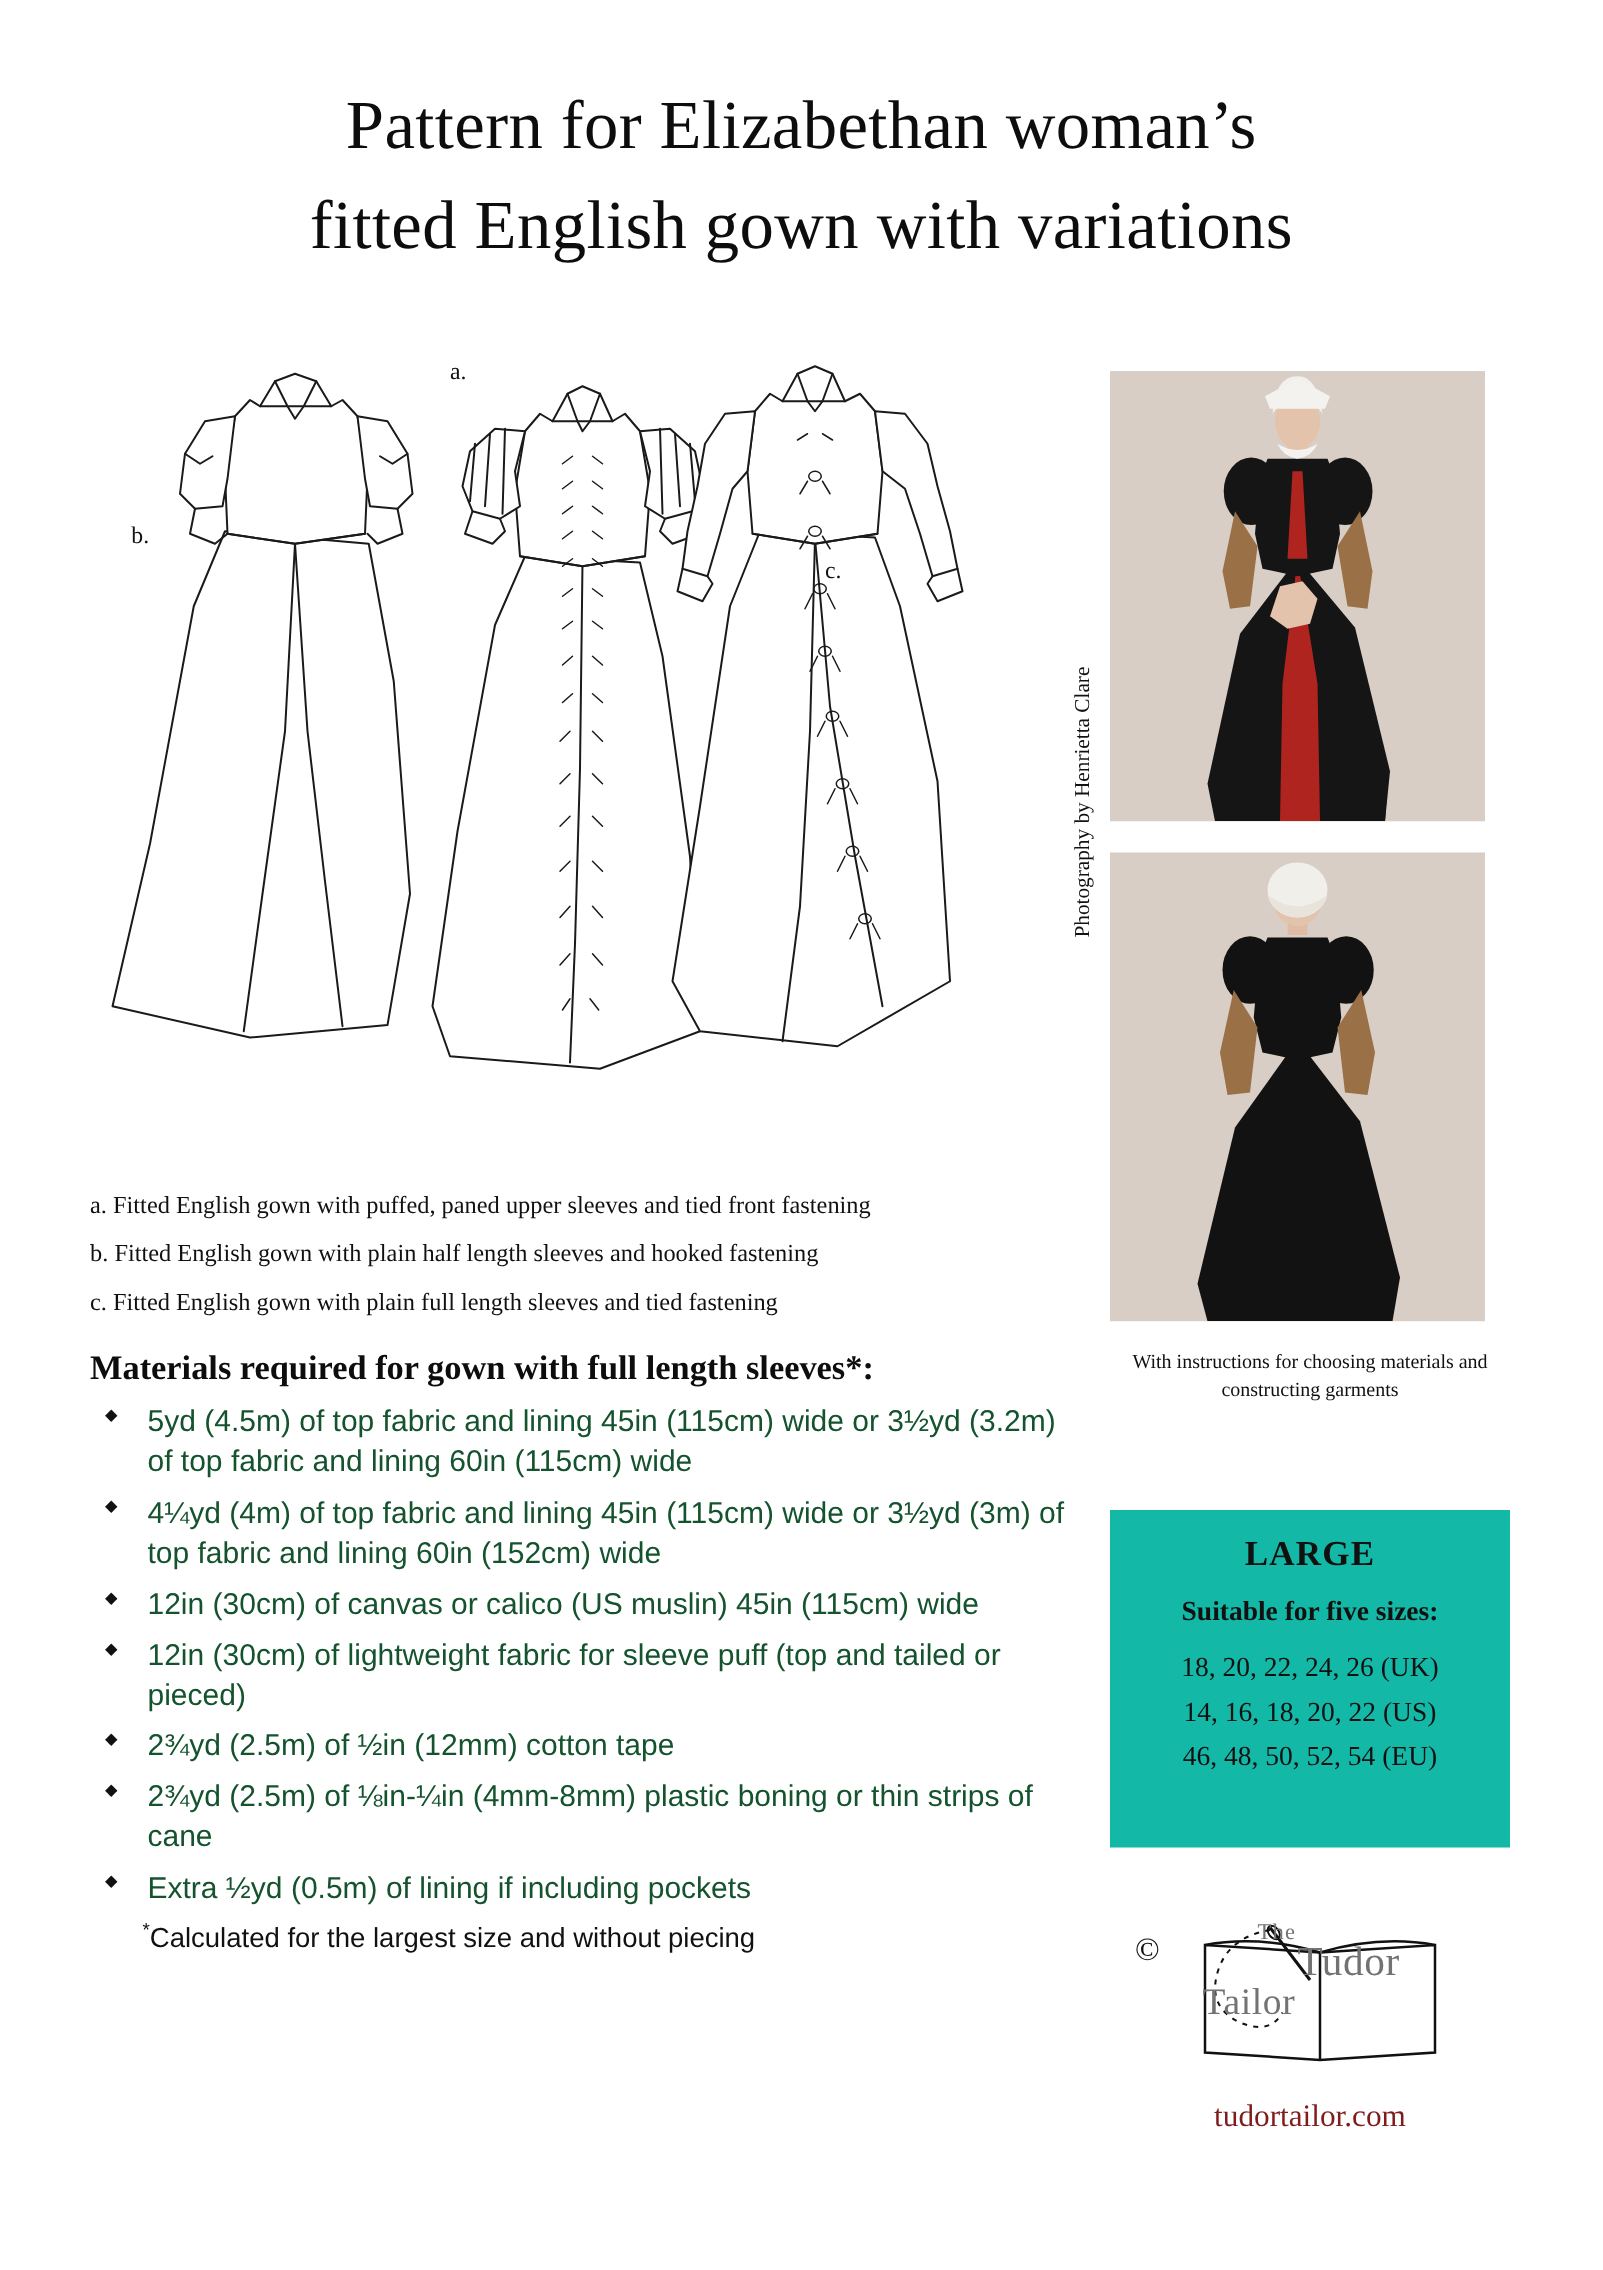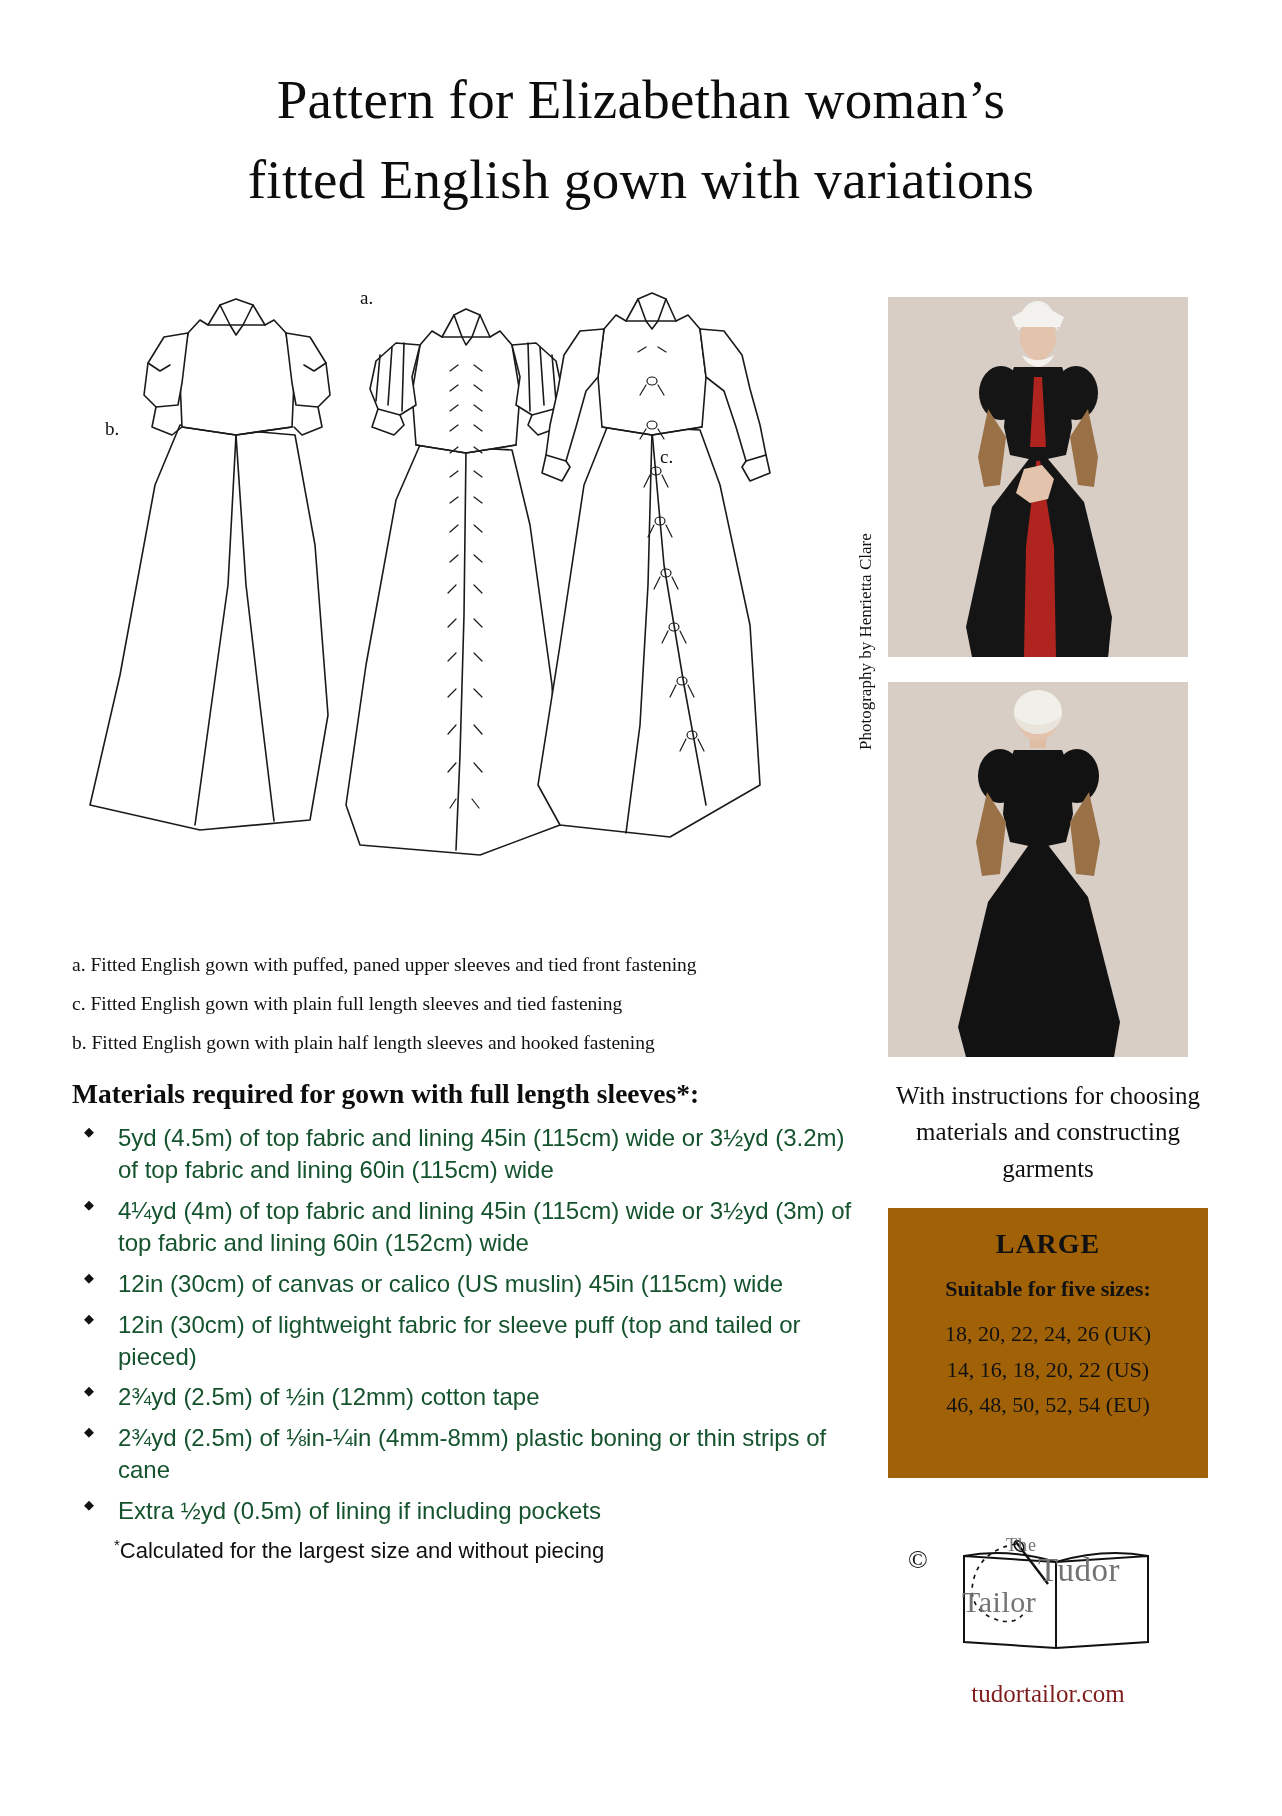--- a/index.html
+++ b/index.html
@@ -132,32 +132,32 @@
     white-space: nowrap;
   }
 
   .instructions {
     position: absolute;
     left: 888px;
     top: 1078px;
     width: 320px;
     text-align: center;
     font-family: "Liberation Serif", serif;
-    font-size: 25px;
+    font-size: 16px;
     line-height: 1.45;
     color: #111;
   }
 
   .size-box {
     position: absolute;
     left: 888px;
     top: 1208px;
     width: 320px;
     height: 270px;
-    background: #a16207;
+    background: #14b8a6;
     text-align: center;
     box-sizing: border-box;
     padding-top: 20px;
   }
   .size-box .size-title {
     font-family: "Liberation Serif", serif;
     font-weight: bold;
     font-size: 28px;
     letter-spacing: 1px;
     color: #111;
@@ -345,22 +345,22 @@
     </g>
   </svg>
 
   <span class="fig-label fig-a">a.</span>
   <span class="fig-label fig-b">b.</span>
   <span class="fig-label fig-c">c.</span>
 </div>
 
 <div class="captions">
   <div>a. Fitted English gown with puffed, paned upper sleeves and tied front fastening</div>
+  <div>b. Fitted English gown with plain half length sleeves and hooked fastening</div>
   <div>c. Fitted English gown with plain full length sleeves and tied fastening</div>
-  <div>b. Fitted English gown with plain half length sleeves and hooked fastening</div>
 </div>
 
 <div class="materials">
   <h2 class="mat-head">Materials required for gown with full length sleeves*:</h2>
   <ul class="mat-list">
     <li>5yd (4.5m) of top fabric and lining 45in (115cm) wide or 3½yd (3.2m) of top fabric and lining 60in (115cm) wide</li>
   </ul>
 
   <ul class="mat-list">
     <li>4¼yd (4m) of top fabric and lining 45in (115cm) wide or 3½yd (3m) of top fabric and lining 60in (152cm) wide</li>

